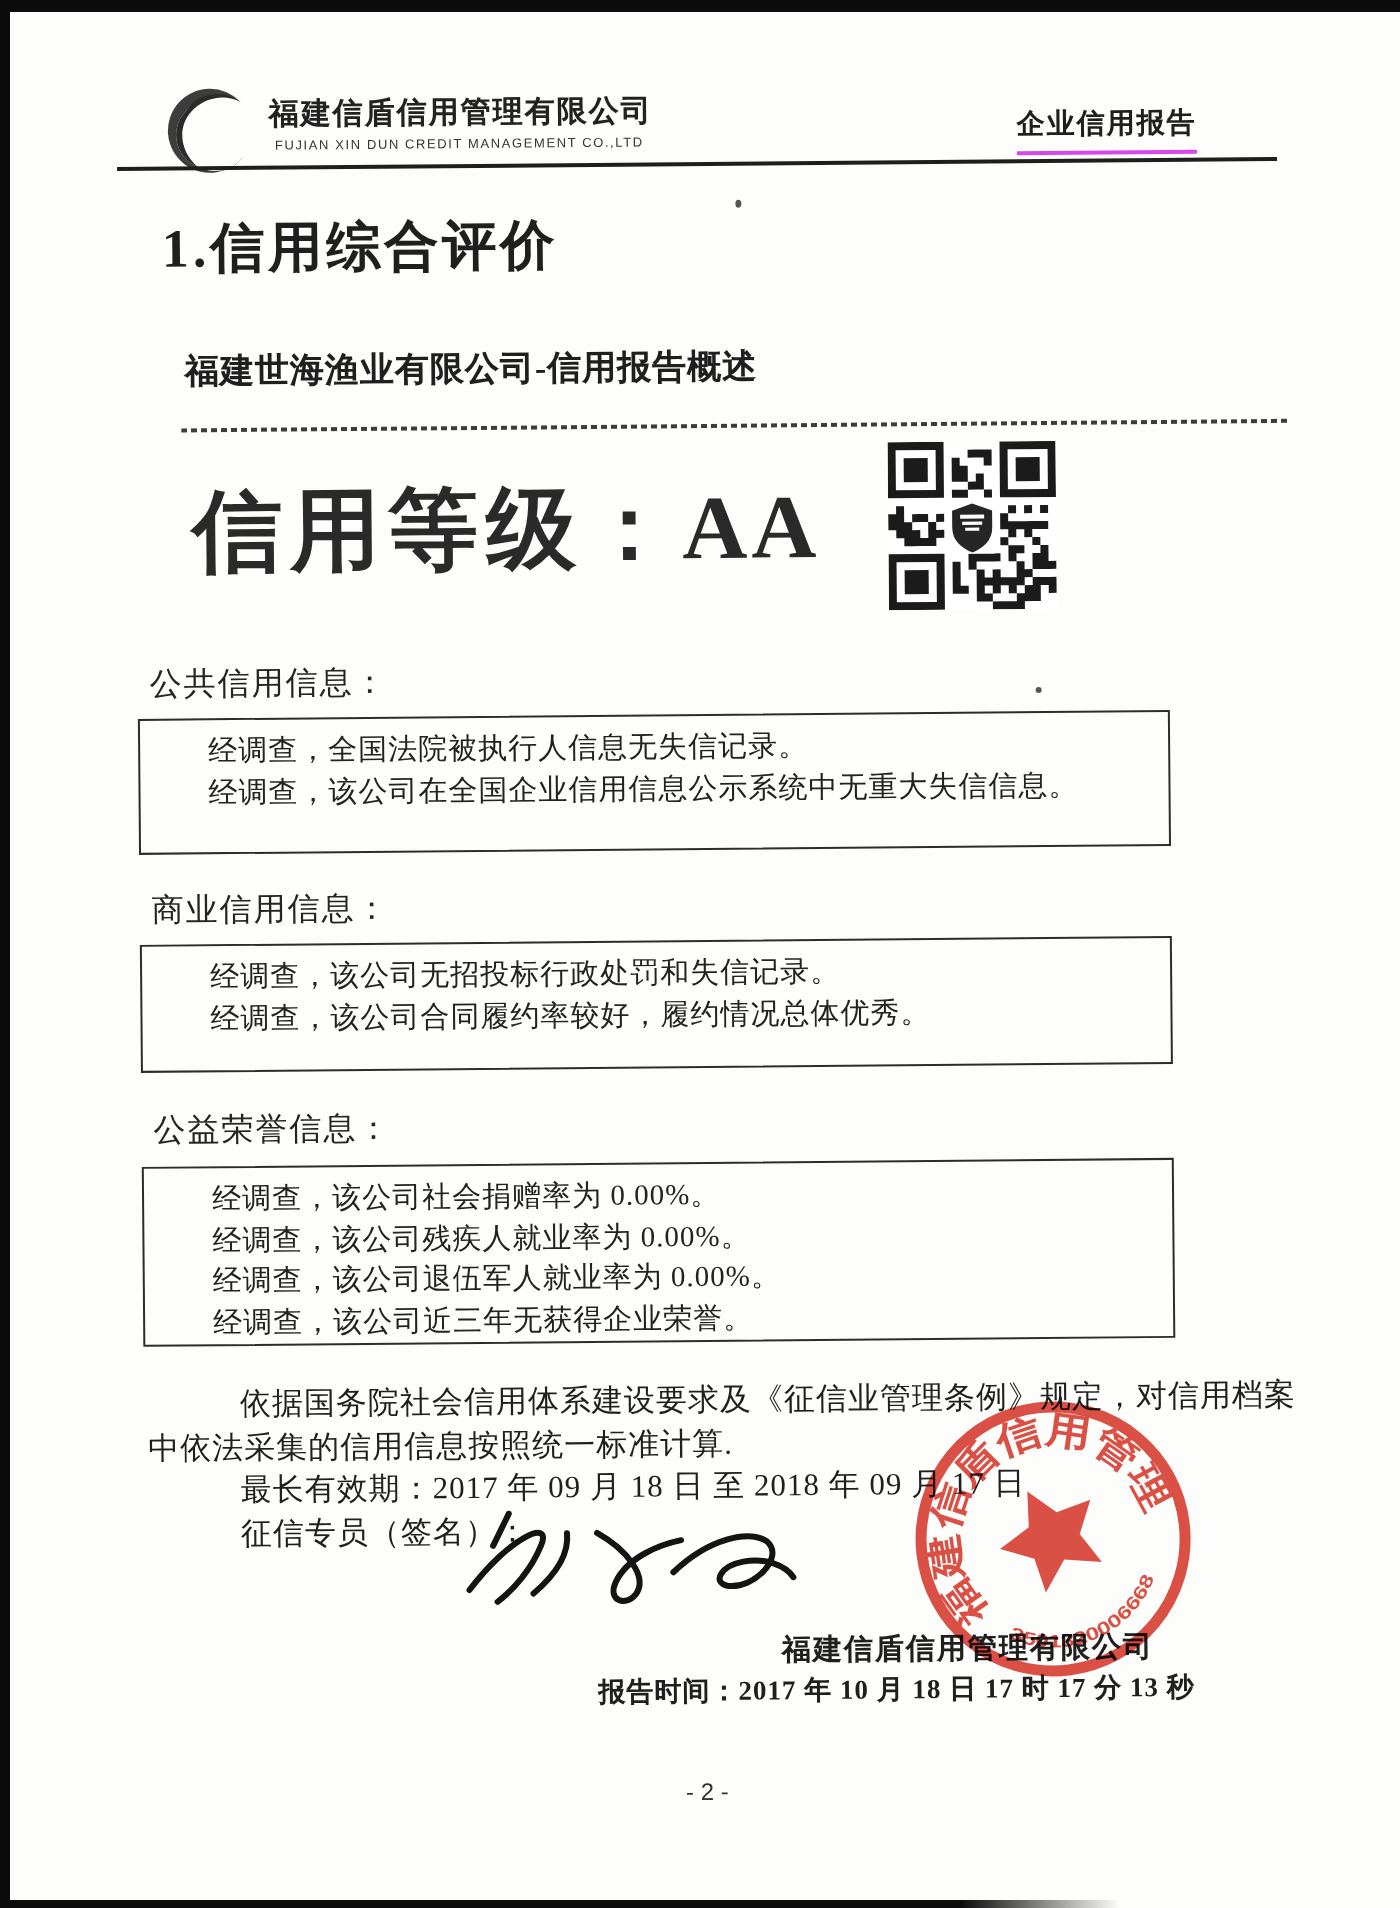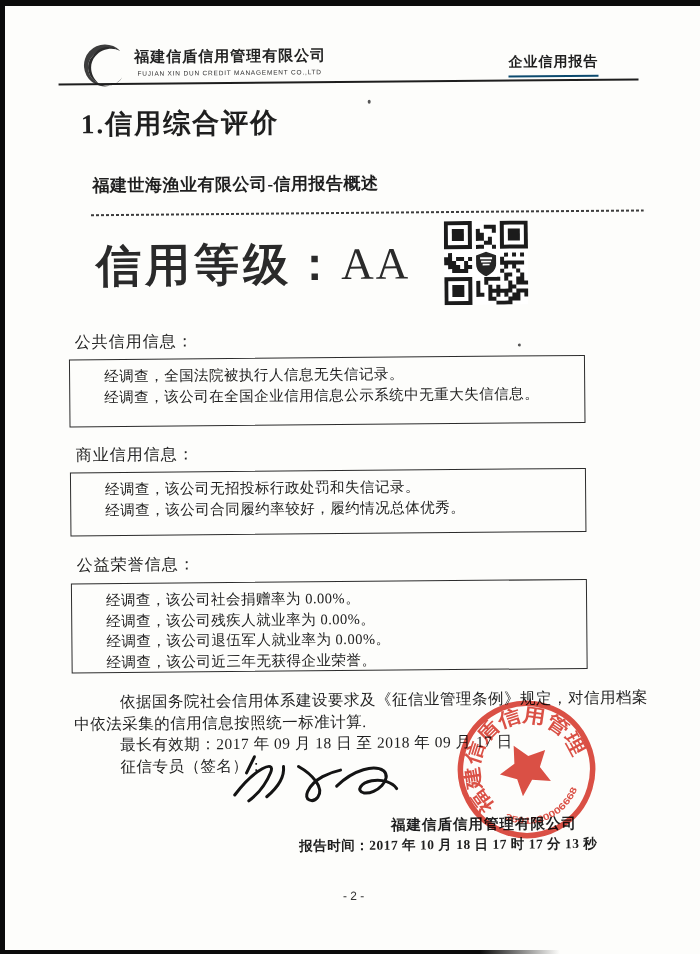--- a/index.html
+++ b/index.html
@@ -17,30 +17,30 @@
     background:linear-gradient(90deg,#0b0b0b 0 480px,transparent 560px);}
   .content{position:absolute;left:0;top:0;width:700px;height:954px;
     transform:rotate(-0.5deg);transform-origin:350px 480px;}
   .abs{position:absolute;}
   
   .co-cn{left:138px;top:46px;font-family:"Liberation Sans","DejaVu Sans",sans-serif;
     font-weight:bold;font-size:15px;letter-spacing:1px;color:#222;}
   .co-en{left:141px;top:68px;font-family:"Liberation Sans","DejaVu Sans",sans-serif;
     font-size:6.5px;letter-spacing:0.8px;color:#333;}
   .report-type{left:512px;top:55px;font-weight:bold;font-size:14px;letter-spacing:1px;
-    border-bottom:2px solid #0c4a6e;padding-bottom:4px;}
+    border-bottom:2px solid #d946ef;padding-bottom:4px;}
   .header-rule{left:62px;top:81px;width:580px;height:2px;background:#1e1e1e;}
   
   .doc-title{left:84px;top:104px;font-size:27px;font-weight:bold;letter-spacing:2px;}
   .doc-subtitle{left:95px;top:172px;font-size:17px;font-weight:bold;letter-spacing:0.5px;}
   .dashed-rule{left:93px;top:212px;width:553px;height:2px;
     background:repeating-linear-gradient(90deg,#3c3c3c 0 3px,transparent 3px 5px);}
   
   .rating{left:98px;top:234px;font-size:45px;font-weight:600;letter-spacing:4px;color:#2a2a2a;}
-  .rating .val{letter-spacing:2px;font-weight:400;}
+  .rating .val{letter-spacing:2px;font-weight:700;}
   .qr{left:446px;top:222px;width:84px;height:84px;}
   
   .sec-label{font-size:16px;letter-spacing:1px;color:#242424;}
   .s0{left:76px;top:330px;} .s1{left:76px;top:443px;} .s2{left:76px;top:553px;}
   .box{left:70px;width:516px;border:1.5px solid #2c2c2c;background:transparent;
     padding:6px 10px 8px 34px;box-sizing:border-box;}
   .b0{top:357px;height:68px;} .b1{top:470px;height:64px;} .b2{top:581px;height:90px;}
   .box div{font-size:14.5px;line-height:20.5px;letter-spacing:0.5px;color:#222;}
   
   .note1{left:118px;top:690px;font-size:15.5px;letter-spacing:0.5px;}

